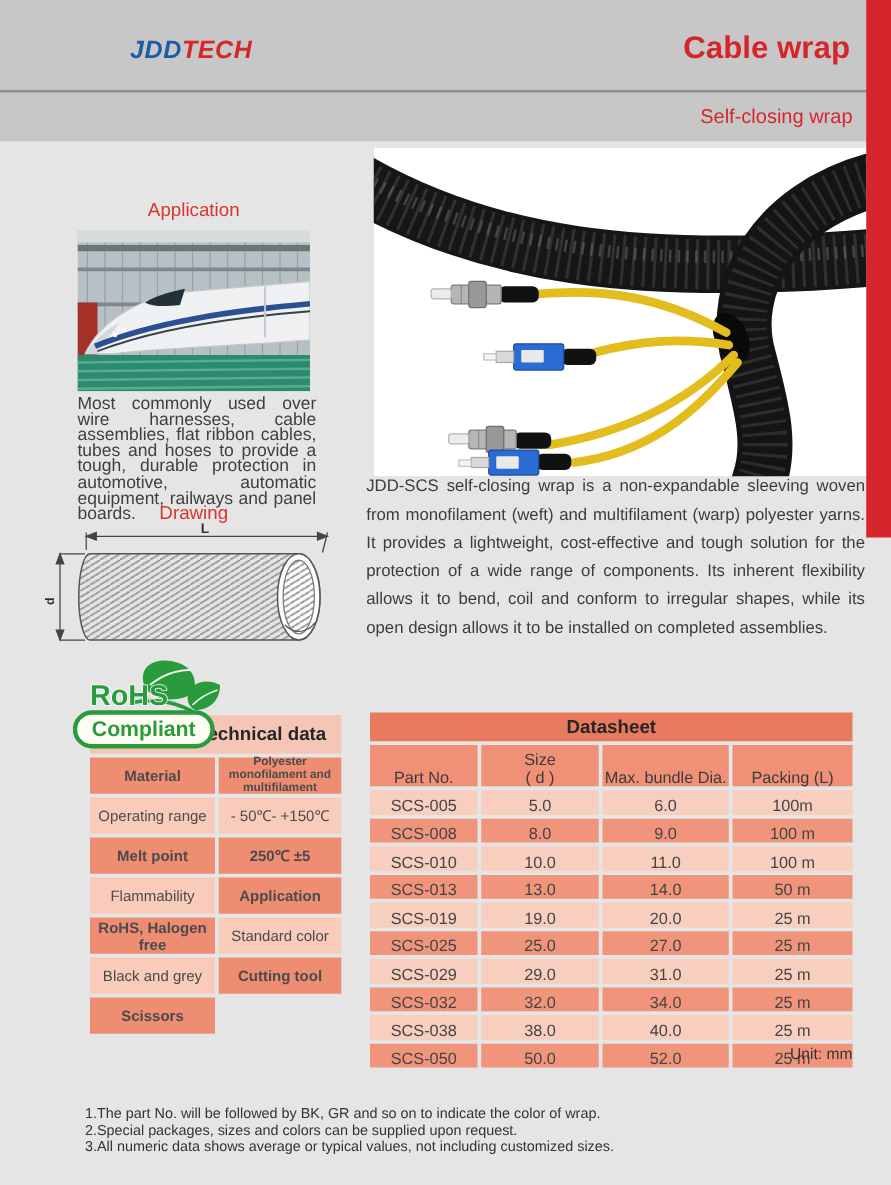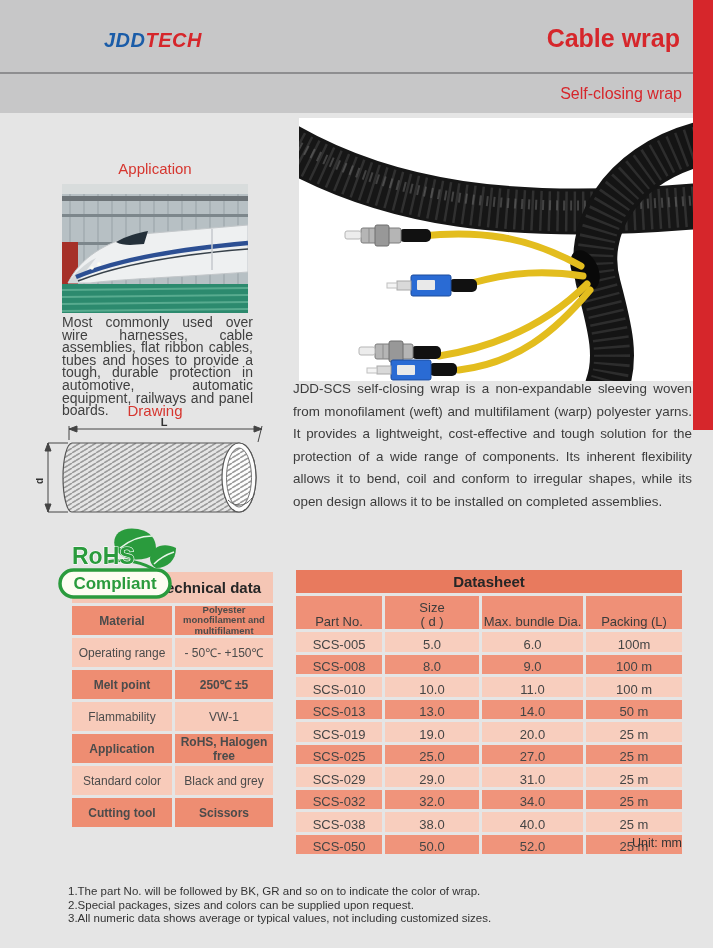--- a/index.html
+++ b/index.html
@@ -213,21 +213,20 @@
 
   <div class="tech-table" id="tech-table">
     <div class="tech-title">Technical data</div>
   <div class="tcell tech-dark">Material</div>
       <div class="tcell tech-dark small">Polyester monofilament and multifilament</div>
       <div class="tcell tech-light">Operating range</div>
       <div class="tcell tech-light">- 50℃- +150℃</div>
       <div class="tcell tech-dark">Melt point</div>
       <div class="tcell tech-dark">250℃ ±5</div>
       <div class="tcell tech-light">Flammability</div>
-      <div class="tcell tech-light">VW-1</div>
       <div class="tcell tech-dark">Application</div>
       <div class="tcell tech-dark">RoHS, Halogen free</div>
       <div class="tcell tech-light">Standard color</div>
       <div class="tcell tech-light">Black and grey</div>
       <div class="tcell tech-dark">Cutting tool</div>
       <div class="tcell tech-dark">Scissors</div>
     </div>
 
   <div class="ds-table" id="ds-table">
     <div class="ds-title">Datasheet</div>

